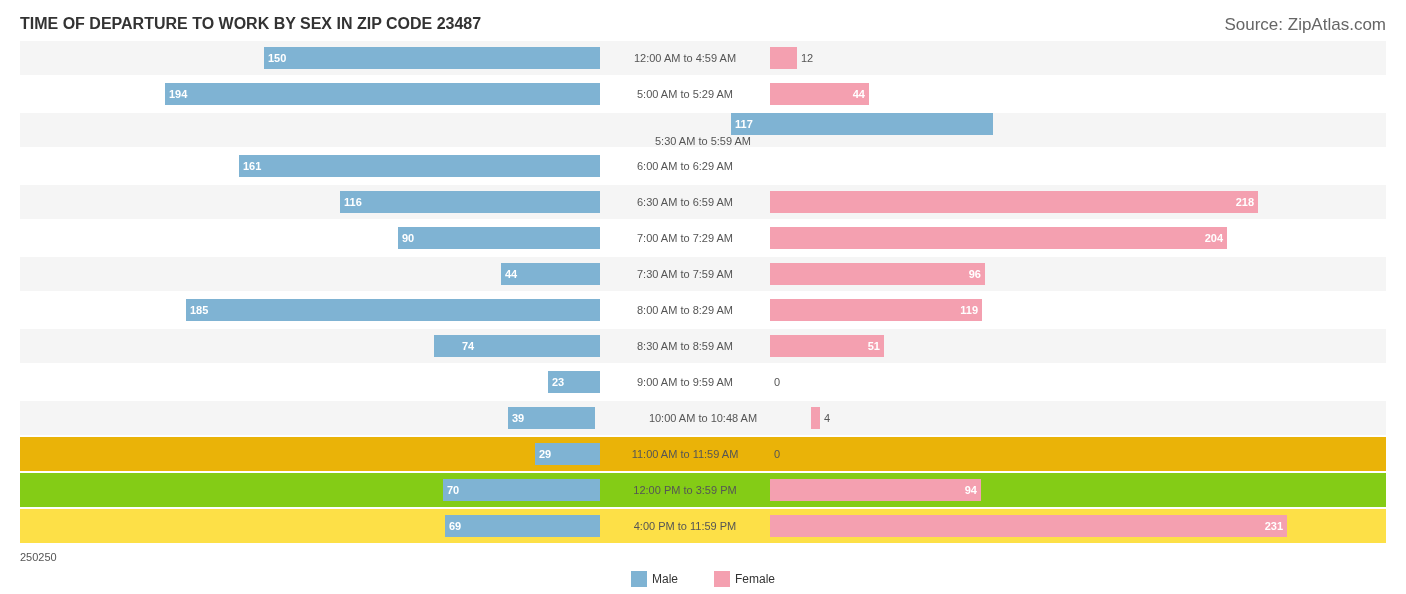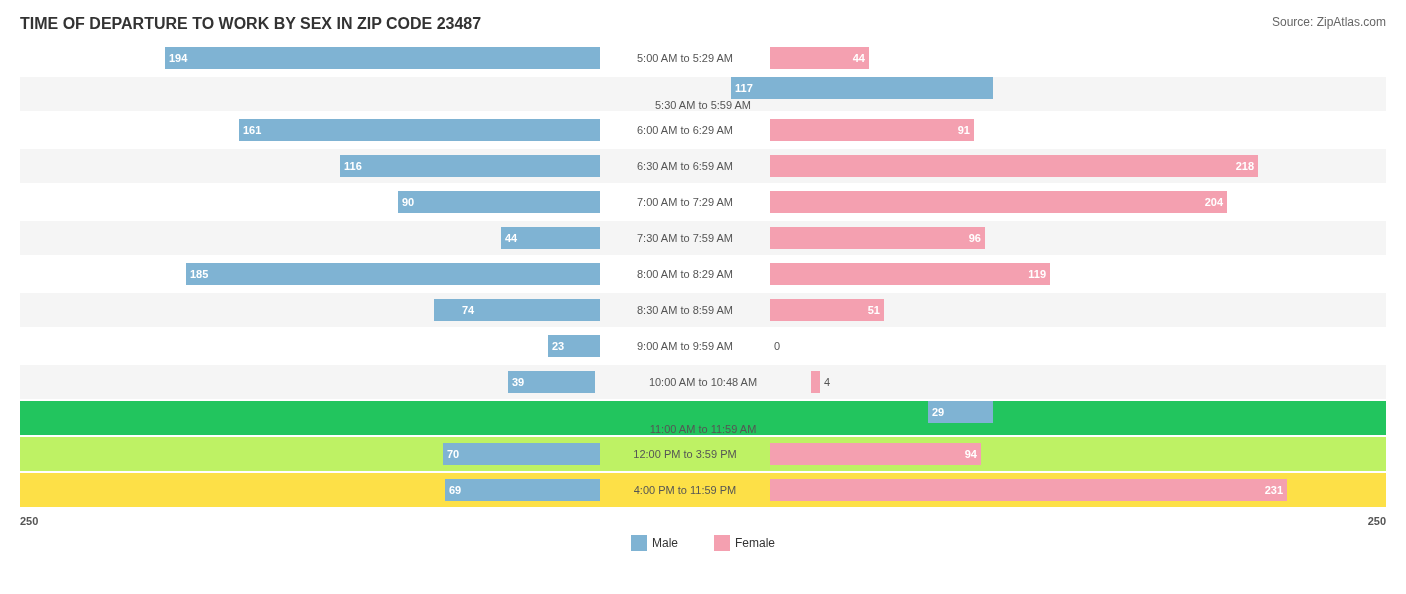--- a/index.html
+++ b/index.html
@@ -20,21 +20,21 @@
       font-size: 16px;
       font-weight: bold;
       color: #333;
       margin-bottom: 4px;
       text-align: left;
     }
     .source-text {
       position: absolute;
       top: 15px;
       right: 20px;
-      font-size: 12px;
+      font-size: 17px;
       color: #666;
     }
     .chart-area {
       position: relative;
       width: 100%;
       margin-top: 8px;
     }
     .bar-row {
       display: flex;
       align-items: center;
@@ -123,36 +123,46 @@
       gap: 5px;
       font-size: 12px;
       color: #333;
     }
     .legend-box {
       width: 16px;
       height: 16px;
     }
     .axis-bottom {
       display: flex;
-      justify-content: space-between;
       font-size: 11px;
       color: #555;
       padding: 4px 0 0 0;
       width: 100%;
-      font-weight: bold;
     }
   </style>
 </head>
 <body>
 
 <div class="chart-container">
   <div class="chart-title">TIME OF DEPARTURE TO WORK BY SEX IN ZIP CODE 23487</div>
   <div class="source-text">Source: ZipAtlas.com</div>
 
   <div class="chart-area" id="chart-area">
+  <div class="bar-row" style="background: rgb(245, 245, 245);">
+        <div class="left-section">
+          <div class="male-bar" style="width: 336px;">
+            <span class="male-value">150</span>
+          </div>
+        </div>
+        <div class="center-label">12:00 AM to 4:59 AM</div>
+        <div class="right-section">
+          <div class="female-bar" style="width: 27px;"></div>
+          <span class="female-value-outside">12</span>
+        </div>
+      </div>
       <div class="bar-row" style="background: rgb(255, 255, 255);">
         <div class="left-section">
           <div class="male-bar" style="width: 435px;">
             <span class="male-value">194</span>
           </div>
         </div>
         <div class="center-label">5:00 AM to 5:29 AM</div>
         <div class="right-section">
           <div class="female-bar" style="width: 99px;">
             <span class="female-value">44</span>
@@ -172,25 +182,20 @@
           </div>
         </div>
       </div>
       <div class="bar-row" style="background: rgb(255, 255, 255);">
         <div class="left-section">
           <div class="male-bar" style="width: 361px;">
             <span class="male-value">161</span>
           </div>
         </div>
         <div class="center-label">6:00 AM to 6:29 AM</div>
-        <div class="right-section">
-          <div class="female-bar" style="width: 204px;">
-            <span class="female-value">91</span>
-          </div>
-        </div>
       </div>
       <div class="bar-row" style="background: rgb(245, 245, 245);">
         <div class="left-section">
           <div class="male-bar" style="width: 260px;">
             <span class="male-value">116</span>
           </div>
         </div>
         <div class="center-label">6:30 AM to 6:59 AM</div>
         <div class="right-section">
           <div class="female-bar" style="width: 488px;">
@@ -225,21 +230,21 @@
         </div>
       </div>
       <div class="bar-row" style="background: rgb(255, 255, 255);">
         <div class="left-section">
           <div class="male-bar" style="width: 414px;">
             <span class="male-value">185</span>
           </div>
         </div>
         <div class="center-label">8:00 AM to 8:29 AM</div>
         <div class="right-section">
-          <div class="female-bar" style="width: 280px;">
+          <div class="female-bar" style="width: 212px;">
             <span class="female-value">119</span>
           </div>
         </div>
       </div>
       <div class="bar-row" style="background: rgb(245, 245, 245);">
         <div class="left-section">
           <div class="male-bar" style="width: 166px; padding-left: 24px;">
             <span class="male-value">74</span>
           </div>
         </div>
@@ -266,32 +271,32 @@
           <div class="male-bar" style="width: 87px;">
             <span class="male-value">39</span>
           </div>
         </div>
         <div class="center-label">10:00 AM to 10:48 AM</div>
         <div class="right-section">
           <div class="female-bar" style="width: 9px;"></div>
           <span class="female-value-outside">4</span>
         </div>
       </div>
-      <div class="bar-row" style="background: #22c55e; flex-direction: column;">
+      <div class="bar-row" style="background: #eab308;">
         <div class="left-section">
           <div class="male-bar" style="width: 65px;">
             <span class="male-value">29</span>
           </div>
         </div>
         <div class="center-label">11:00 AM to 11:59 AM</div>
         <div class="right-section">
           <span class="female-value-outside">0</span>
         </div>
       </div>
-      <div class="bar-row" style="background: #bef264;">
+      <div class="bar-row" style="background: #84cc16;">
         <div class="left-section">
           <div class="male-bar" style="width: 157px;">
             <span class="male-value">70</span>
           </div>
         </div>
         <div class="center-label">12:00 PM to 3:59 PM</div>
         <div class="right-section">
           <div class="female-bar" style="width: 211px;">
             <span class="female-value">94</span>
           </div>

